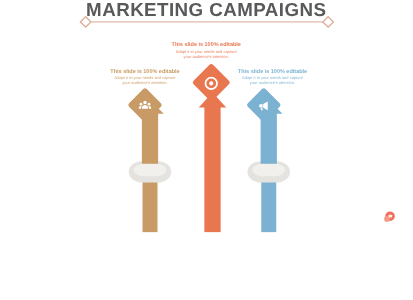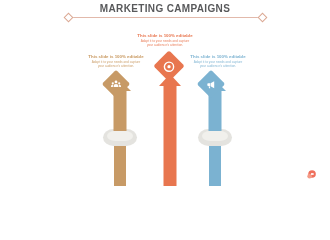--- a/index.html
+++ b/index.html
@@ -20,21 +20,21 @@
 
   
   .title-block {
     position: absolute;
     top: 3px;
     left: 0;
     width: 330px;
     text-align: center;
   }
   .slide-title {
-    font-size: 10px;
+    font-size: 15px;
     font-weight: bold;
     letter-spacing: 0.35px;
     color: #58595b;
     line-height: 12px;
     white-space: nowrap;
   }
   .title-rule {
     position: absolute;
     top: 16.5px;
     left: 67px;

